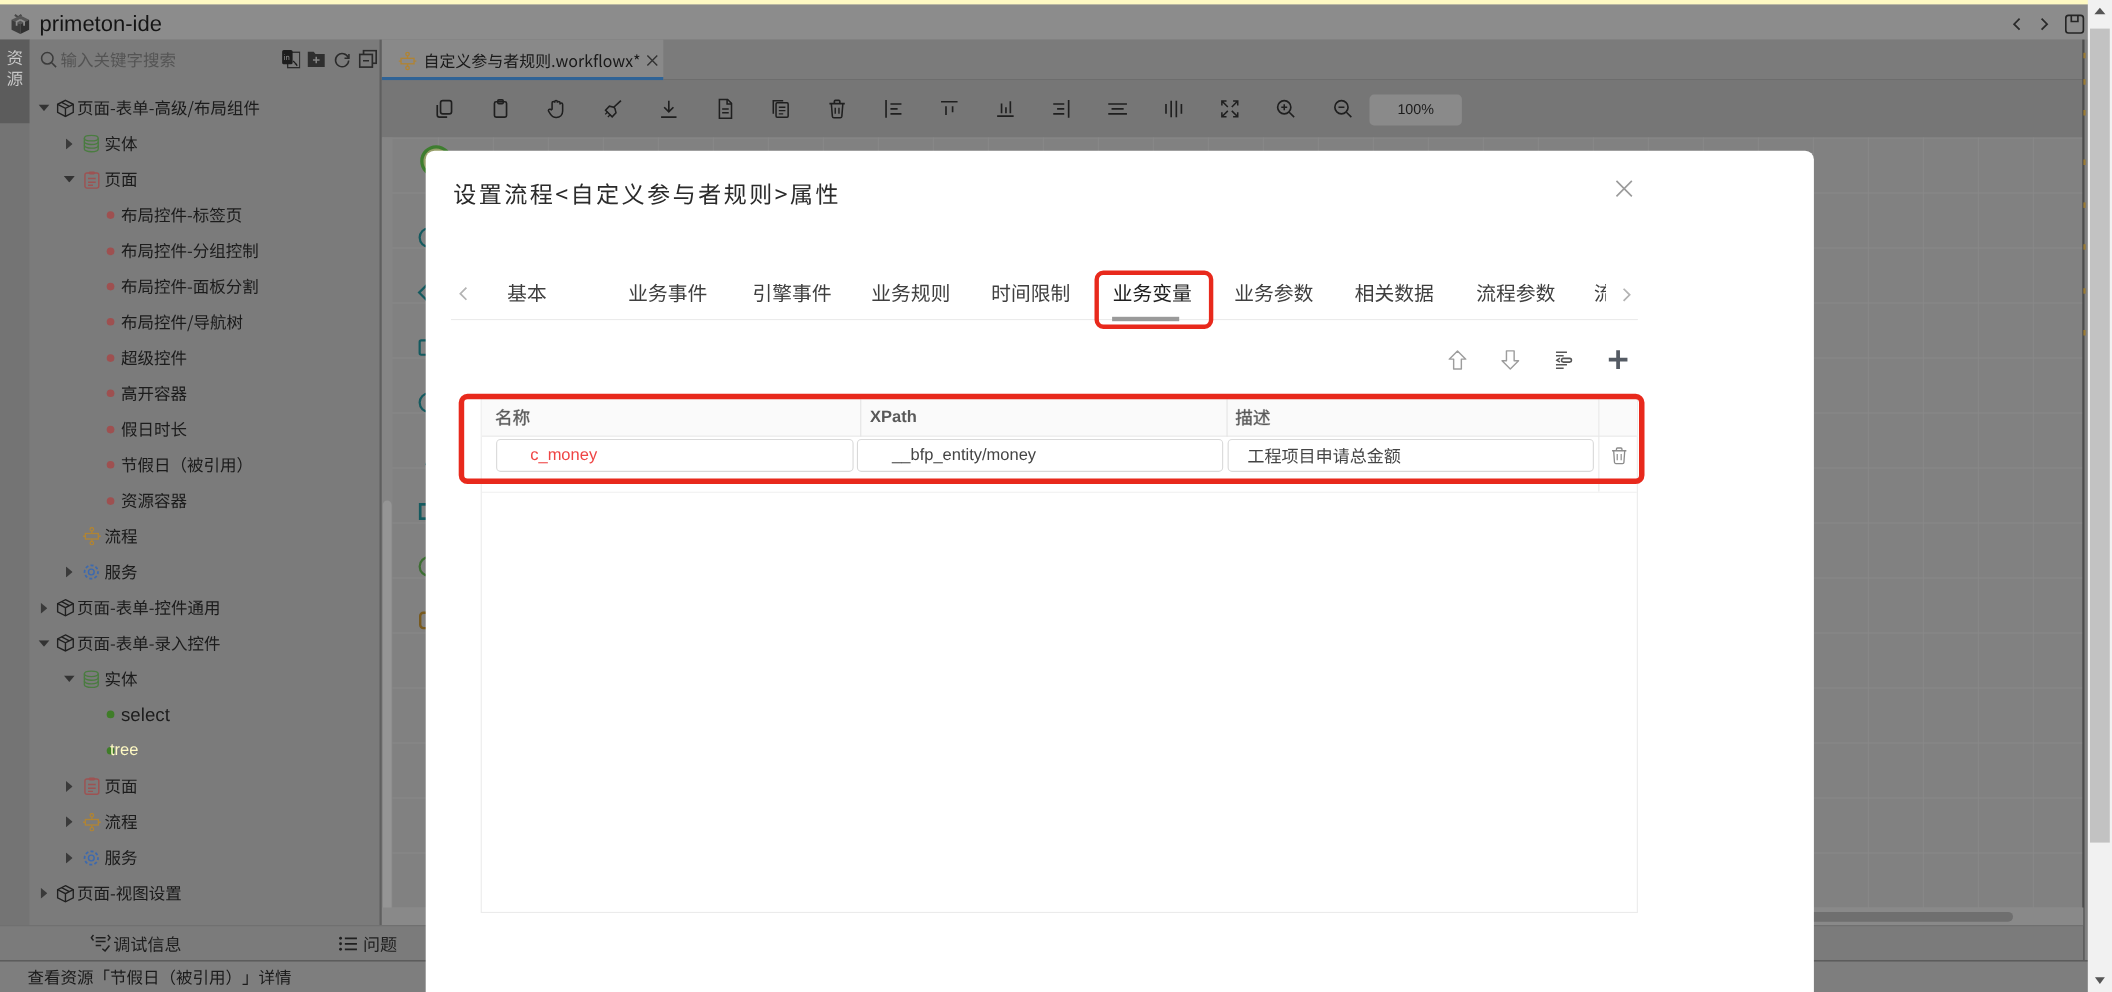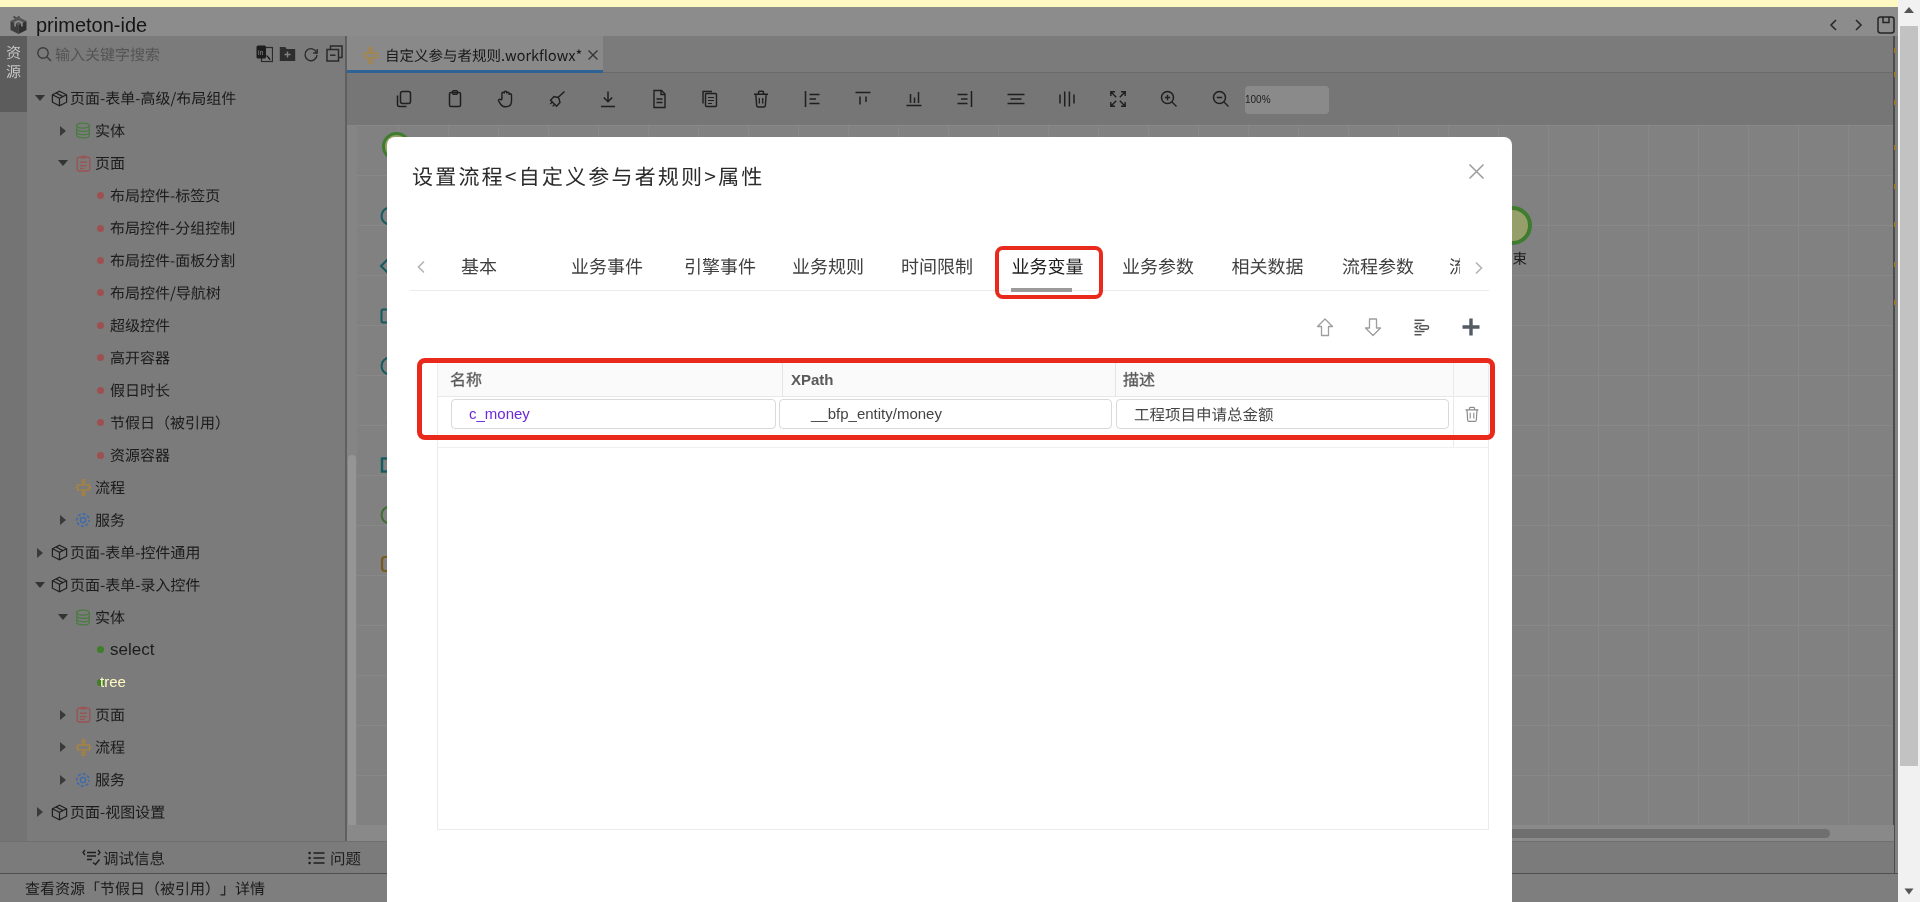--- a/index.html
+++ b/index.html
@@ -3,21 +3,21 @@
 <style>
 *{margin:0;padding:0;box-sizing:border-box}
 html,body{width:1920px;height:902px;overflow:hidden;background:#818181;
 font-family:"Liberation Sans",sans-serif;}
 .ab{position:absolute}
 svg{display:block}
 </style></head>
 <body>
 <div class="ab" id="app" style="left:0;top:0;width:1920px;height:902px">
 
-<div class="ab" style="left:0;top:0;width:1908px;height:36px;background:#8c8c8c;border-top:7px solid #fef9c3">
+<div class="ab" style="left:0;top:0;width:1908px;height:36px;background:#8c8c8c;border-top:4px solid #fef9c3">
  <svg class="ab" style="left:7px;top:6px" width="23" height="23" viewBox="0 0 23 23">
   <path d="M6.5 3.5 l3 2.2 3 -2.2" stroke="#474747" stroke-width="1.8" fill="none"></path>
   <path d="M3.5 8 L11.5 4 L19.5 8 L11.5 12 Z" fill="#555555"></path>
   <path d="M3.5 8 L11.5 12 L11.5 21 L3.5 17 Z" fill="#3d3d3d"></path>
   <path d="M19.5 8 L11.5 12 L11.5 21 L19.5 17 Z" fill="#303030"></path>
   <path d="M11.5 8 l3.4 1.7 v3.8 M11.5 8 l-3.4 1.7 v3.8" stroke="#8c8c8c" stroke-width="1.6" fill="none"></path>
  </svg>
  <div class="ab" style="left:36px;top:0;height:36px;line-height:36px;font-size:20px;color:#151515">primeton-ide</div>
  <svg class="ab" style="left:1827px;top:11px" width="14" height="14" viewBox="0 0 14 14">
         <path d="M9 2 L4 7 L9 12" stroke="#2a2a2a" stroke-width="1.6" fill="none"></path>
@@ -227,21 +227,21 @@
       <path d="M9.2 9.2 L3.8 3.8 M3.8 8 V3.8 H8 M12.8 9.2 L18.2 3.8 M14 3.8 h4.2 V8 M12.8 12.8 L18.2 18.2 M18.2 14 v4.2 H14 M9.2 12.8 L3.8 18.2 M8 18.2 H3.8 V14" stroke="#1f1f1f" stroke-width="1.4" fill="none"></path>
     </svg>
     <svg class="ab" style="left:1158px;top:88px" width="22" height="22" viewBox="0 0 22 22">
       <circle cx="9.5" cy="9.5" r="6" stroke="#1f1f1f" stroke-width="1.5" fill="none"></circle>
       <path d="M14 14 L18.5 18.5 M6.8 9.5 h5.4 M9.5 6.8 v5.4" stroke="#1f1f1f" stroke-width="1.4" fill="none"></path>
     </svg>
     <svg class="ab" style="left:1210px;top:88px" width="22" height="22" viewBox="0 0 22 22">
       <circle cx="9.5" cy="9.5" r="6" stroke="#1f1f1f" stroke-width="1.5" fill="none"></circle>
       <path d="M14 14 L18.5 18.5 M6.8 9.5 h5.4" stroke="#1f1f1f" stroke-width="1.4" fill="none"></path>
     </svg>
-    <div class="ab" style="left:1245px;top:86px;width:84px;height:28px;background:#8a8a8a;border-radius:4px;line-height:28px;font-size:10px;color:#1c1c1c">100%</div>
+    <div class="ab" style="left:1245px;top:86px;width:84px;height:28px;background:#8a8a8a;border-radius:4px;text-align:center;line-height:28px;font-size:13px;color:#1c1c1c">100%</div>
 <div class="ab" style="left:347px;top:125px;width:1547px;height:716px;background:#818181;
  background-image:linear-gradient(#888888 1px,transparent 1px),linear-gradient(90deg,#888888 1px,transparent 1px);
  background-size:50px 50px;background-position:1px 0px"></div>
 <div class="ab" style="left:346.5px;top:125px;width:10px;height:716px;background:#858585"></div>
 <div class="ab" style="left:347.5px;top:455px;width:8px;height:375px;background:#959595;border-radius:4px"></div>
 <div class="ab" style="left:381.5px;top:132px;width:29px;height:29px;border-radius:50%;background:#969e69;border:3px solid #3e7d2f"></div>
 <div class="ab" style="left:1492.5px;top:205.5px;width:39px;height:39px;border-radius:50%;background:#969e69;border:4px solid #3e7d2f"></div>
 <svg class="ab" style="left:378px;top:204px" width="24" height="24" viewBox="0 0 24 24">
       <circle cx="12" cy="12" r="8.5" stroke="#145a5f" stroke-width="2" fill="none"></circle>
     </svg>
@@ -631,21 +631,21 @@
         <use href="#g43" x="9000"></use>
         <use href="#g44" x="10000"></use>
         <use href="#g45" x="11000"></use>
         <use href="#g46" x="12000"></use>
         <use href="#g85" x="13000"></use>
         <use href="#g86" x="14000"></use>
         <use href="#g87" x="15000"></use>
       </g>
     </svg>
   </div>
-<div class="ab" style="left:387px;top:137px;width:1125px;height:765px;background:#fff;border-radius:8px 8px 0 0">
+<div class="ab" style="left:387px;top:137px;width:1262px;height:765px;background:#fff;border-radius:8px 8px 0 0">
 <svg class="ab" style="left:1081px;top:26px" width="17" height="17" viewBox="0 0 17 17">
  <path d="M1.5 1.5 L15.5 15.5 M15.5 1.5 L1.5 15.5" stroke="#9b9b9b" stroke-width="1.5"></path>
 </svg>
 <svg class="ab" style="left:28px;top:123px" width="13" height="14" viewBox="0 0 13 14">
       <path d="M9 1.5 L3.5 7 L9 12.5" stroke="#b3b3b3" stroke-width="1.6" fill="none"></path>
     </svg>
 <svg class="ab" style="left:1085px;top:124px" width="13" height="14" viewBox="0 0 13 14">
       <path d="M4 1.5 L9.5 7 L4 12.5" stroke="#b3b3b3" stroke-width="1.6" fill="none"></path>
     </svg>
 <div class="ab" style="left:23px;top:153px;width:1079px;height:1px;background:#ebebeb"></div>
@@ -665,21 +665,21 @@
 <svg class="ab" style="left:1075px;top:181px" width="18" height="18" viewBox="0 0 18 18">
  <path d="M9 0.5 v17 M0.5 9 h17" stroke="#555b64" stroke-width="3.4"></path>
 </svg>
 <div class="ab" style="left:50px;top:225px;width:1052px;height:468px;border:1px solid #ebebeb">
  <div class="ab" style="left:0;top:0;width:1050px;height:34px;background:#fafafa;border-bottom:1px solid #e9e9e9"></div>
  <div class="ab" style="left:344px;top:0;width:1px;height:34px;background:#e4e4e4"></div>
  <div class="ab" style="left:677px;top:0;width:1px;height:34px;background:#e4e4e4"></div>
  <div class="ab" style="left:1015px;top:0;width:1px;height:84px;background:#e9e9e9"></div>
  <div class="ab" style="left:0;top:84px;width:1050px;height:1px;background:#f0f0f0"></div>
  <div class="ab" style="left:353px;top:8px;font-weight:bold;font-size:15px;color:#595959">XPath</div>
- <div class="ab" style="left:13px;top:36px;width:325px;height:30px;border:1px solid #d9d9d9;border-radius:4px;line-height:28px;font-size:15px;color:#6d28d9;padding-left:17px">c_money</div>
+ <div class="ab" style="left:13px;top:36px;width:325px;height:30px;border:1px solid #d9d9d9;border-radius:4px;line-height:28px;font-size:15px;color:#ef4444;padding-left:30px">c_money</div>
  <div class="ab" style="left:341px;top:36px;width:333px;height:30px;border:1px solid #d9d9d9;border-radius:4px;line-height:28px;font-size:15px;color:#444;padding-left:31px">__bfp_entity/money</div>
  <div class="ab" style="left:678px;top:36px;width:333px;height:30px;border:1px solid #d9d9d9;border-radius:4px"></div>
  <svg class="ab" style="left:1026px;top:43px" width="16" height="17" viewBox="0 0 16 17">
   <path d="M1.5 3.8 h13 M5.5 3.6 V2.2 a0.9 0.9 0 0 1 0.9 -0.9 h3.2 a0.9 0.9 0 0 1 0.9 0.9 V3.6" stroke="#8c8c8c" stroke-width="1.2" fill="none"></path>
   <path d="M3 4 l0.7 10.3 a1.2 1.2 0 0 0 1.2 1.1 h6.2 a1.2 1.2 0 0 0 1.2 -1.1 L13 4" stroke="#8c8c8c" stroke-width="1.2" fill="none"></path>
   <path d="M6.2 6.8 v5.6 M9.8 6.8 v5.6" stroke="#8c8c8c" stroke-width="1.1"></path>
  </svg>
 </div>
 <svg class="ab" style="left:0;top:0;pointer-events:none" width="1125" height="765">
       <g transform="translate(-387 -137)">

